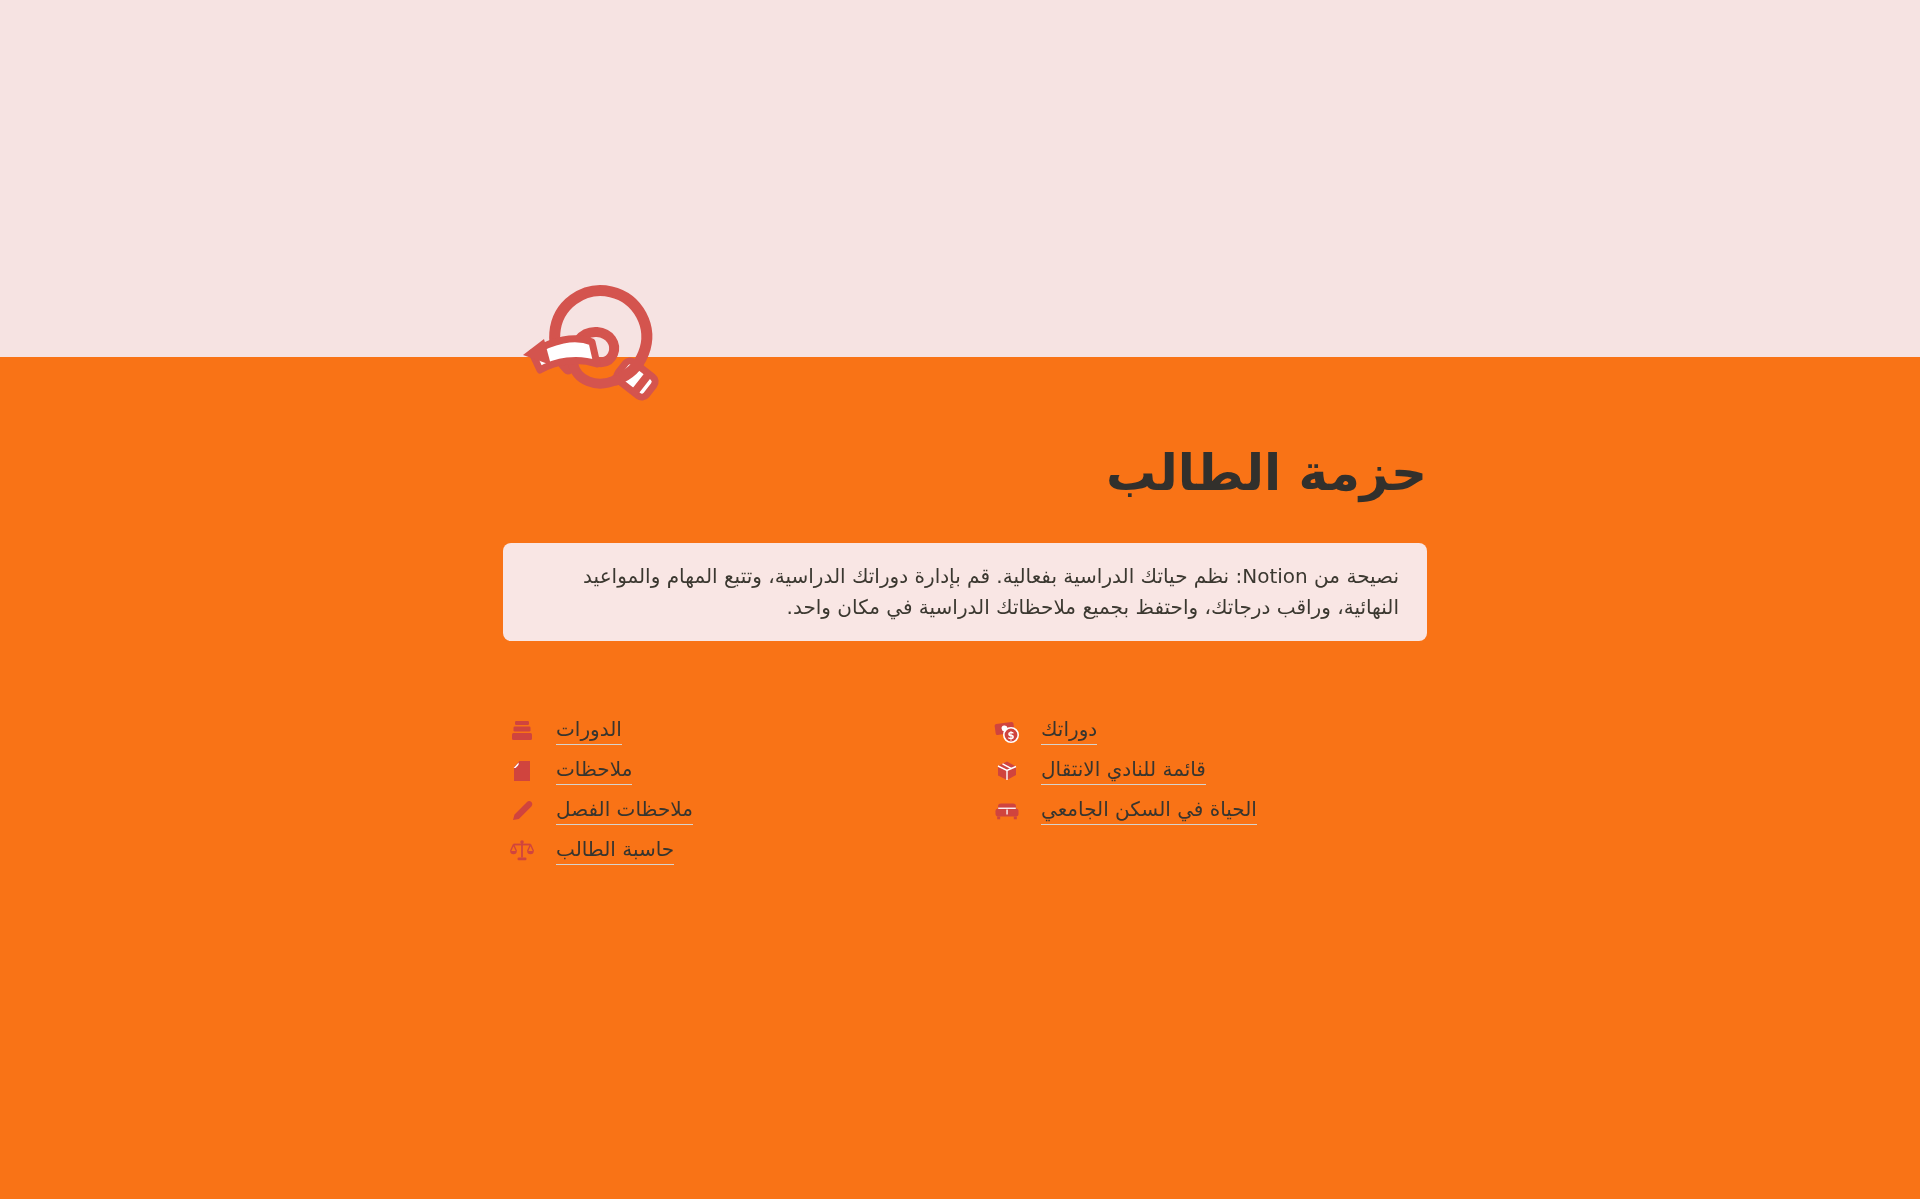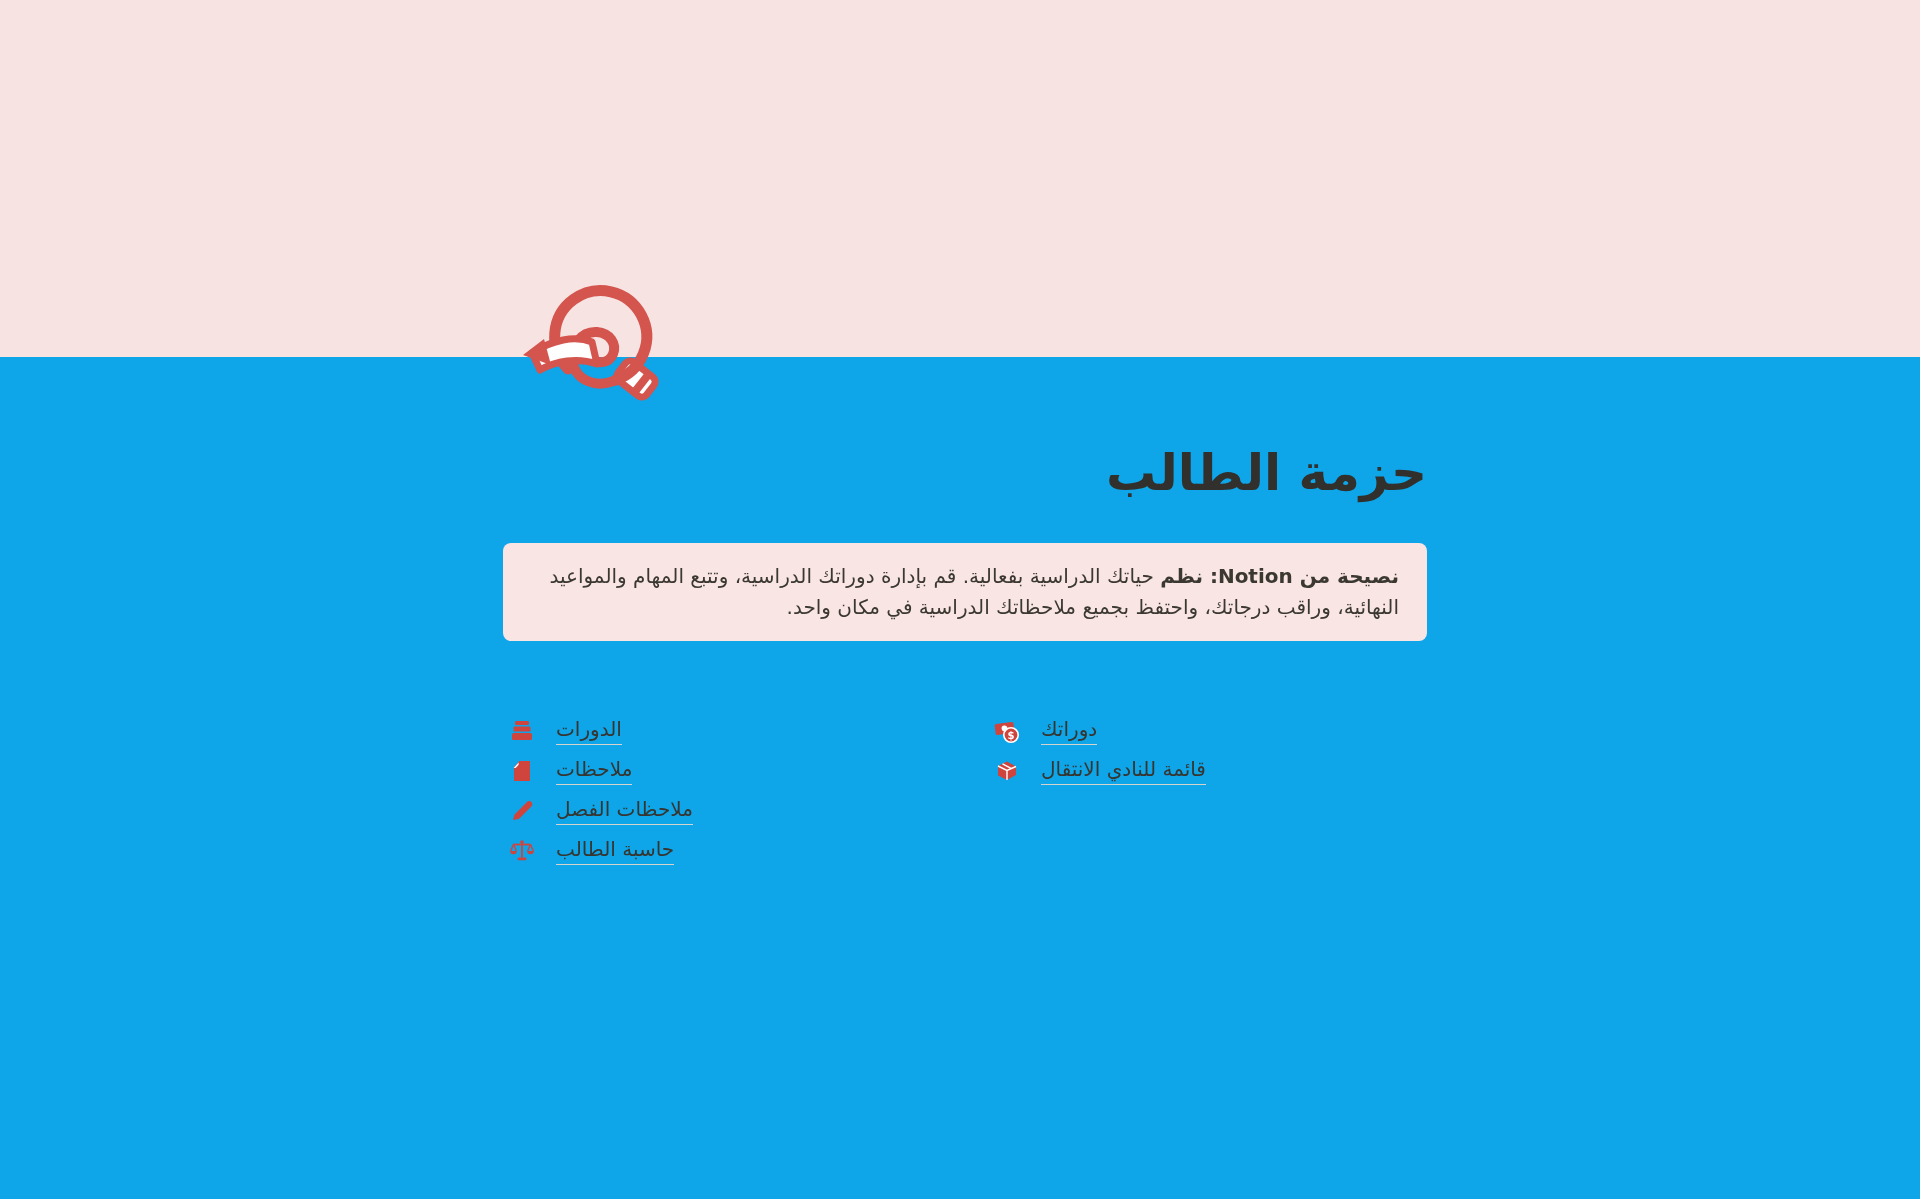--- a/index.html
+++ b/index.html
@@ -3,21 +3,21 @@
 <meta charset="utf-8">
 <style>
   * { margin:0; padding:0; box-sizing:border-box; }
   html,body { background:#ffffff; }
   body {
     width:1920px; height:1199px;
     font-family:"DejaVu Sans","Liberation Sans",sans-serif;
     color:#37352f;
     position:relative; overflow:hidden;
   }
-  .screen { position:absolute; inset:0; width:1920px; height:1199px; background:#0ea5e9; }
+  .screen { position:absolute; inset:0; width:1920px; height:1199px; background:#f97316; }
 
   
   .cover {
     position:absolute; left:0; top:0; width:1920px; height:357px;
     background:#f6e3e2;
   }
 
   
   .page-icon {
     position:absolute; left:518px; top:277px; width:150px; height:130px;
@@ -32,21 +32,21 @@
   }
 
   
   .callout {
     position:absolute; left:503px; top:543px; width:924px; min-height:98px;
     background:#f9e6e4; border-radius:8px;
     padding:18px 28px;
     direction:rtl; text-align:right;
     font-size:20px; line-height:31px; color:#3b3830;
   }
-  .callout strong { font-weight:700; }
+  .callout strong { font-weight:400; }
 
   
   .links {
     position:absolute; left:503px; top:714px; width:924px;
     display:flex; flex-direction:row; gap:46px; direction:ltr;
   }
   .link-col { width:439px; display:flex; flex-direction:column; }
   .link-row {
     display:flex; flex-direction:row; align-items:center;
     height:33px; margin-bottom:7px; gap:21px;
@@ -160,16 +160,29 @@
         <span class="licon">
           <svg width="26" height="26" viewBox="0 0 26 26">
             <path d="M4 8 L13 3.5 L22 8.5 L22 17 L13 22 L4 17.5 Z" fill="#d0443e"></path>
             <path d="M4 8 L13 12.5 L22 8.5" stroke="#ffffff" stroke-width="1.4" fill="none"></path>
             <path d="M13 12.5 L13 22" stroke="#ffffff" stroke-width="1.4"></path>
             <path d="M8.5 5.8 L17.5 10.6" stroke="#ffffff" stroke-width="1.4"></path>
           </svg>
         </span>
         <span class="ltext" dir="rtl">قائمة للنادي الانتقال</span>
       </a>
+      <a class="link-row">
+        <span class="licon">
+          <svg width="26" height="26" viewBox="0 0 26 26">
+            <rect x="4" y="5.5" width="18" height="8" rx="3" fill="#d0443e"></rect>
+            <rect x="1.5" y="10.5" width="23" height="8" rx="2.8" fill="#d0443e"></rect>
+            <rect x="4.2" y="9.6" width="17.6" height="1.3" fill="#ffffff"></rect>
+            <rect x="12.4" y="11.5" width="1.3" height="5" fill="#ffffff"></rect>
+            <rect x="3.2" y="18.5" width="3" height="2.8" fill="#d0443e"></rect>
+            <rect x="19.8" y="18.5" width="3" height="2.8" fill="#d0443e"></rect>
+          </svg>
+        </span>
+        <span class="ltext" dir="rtl">الحياة في السكن الجامعي</span>
+      </a>
     </div>
 
   </div>
 </div>
 
 </body></html>

